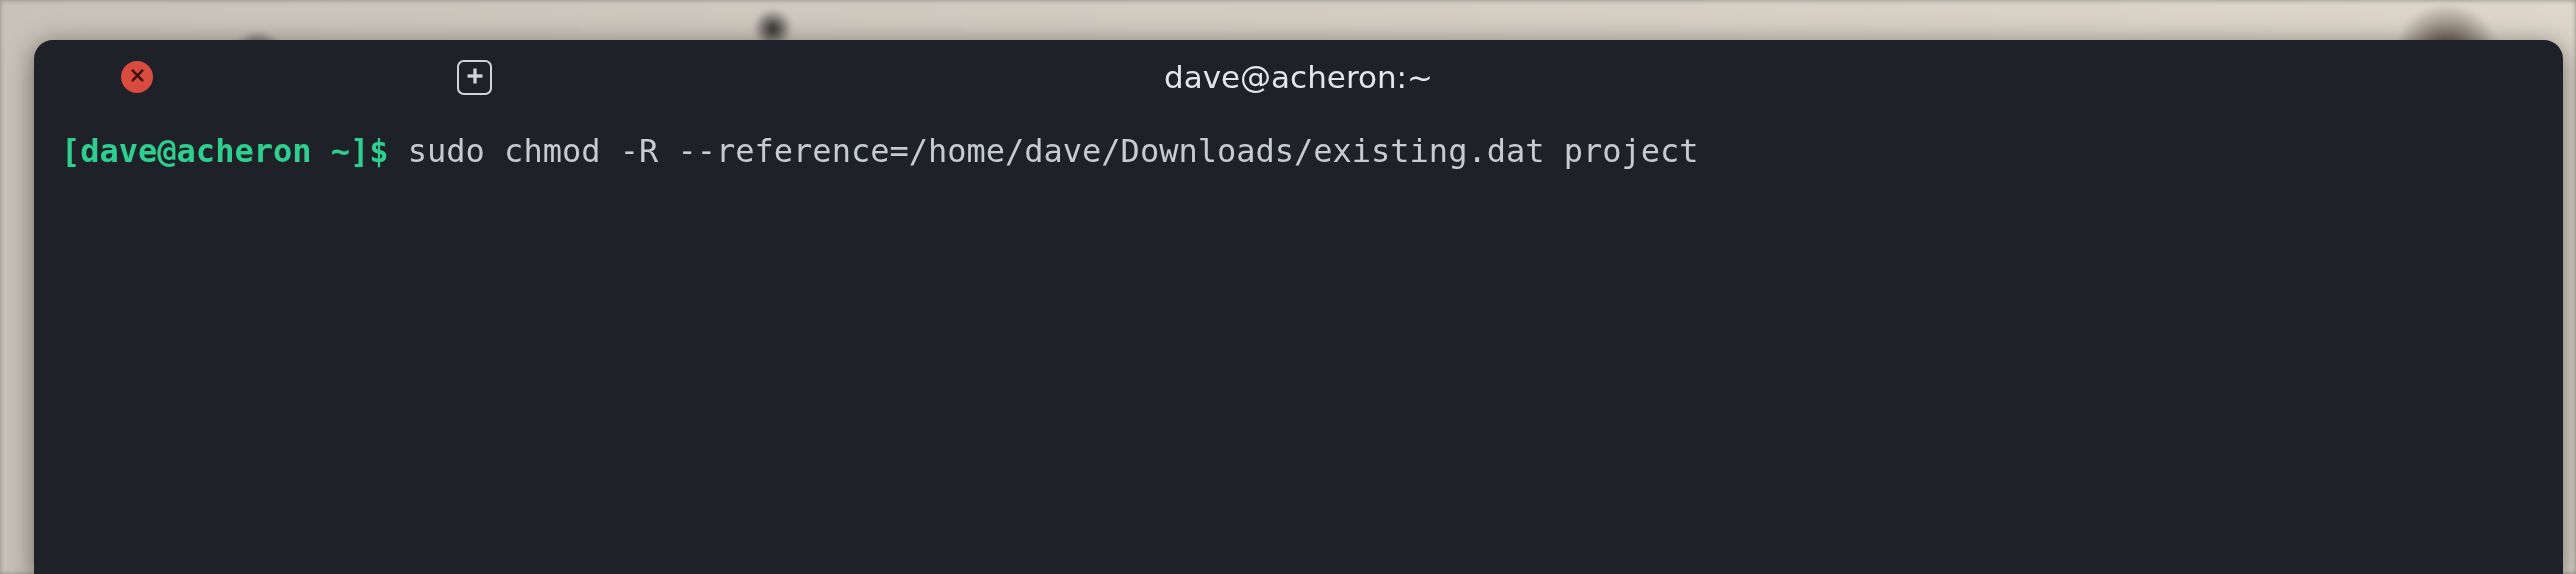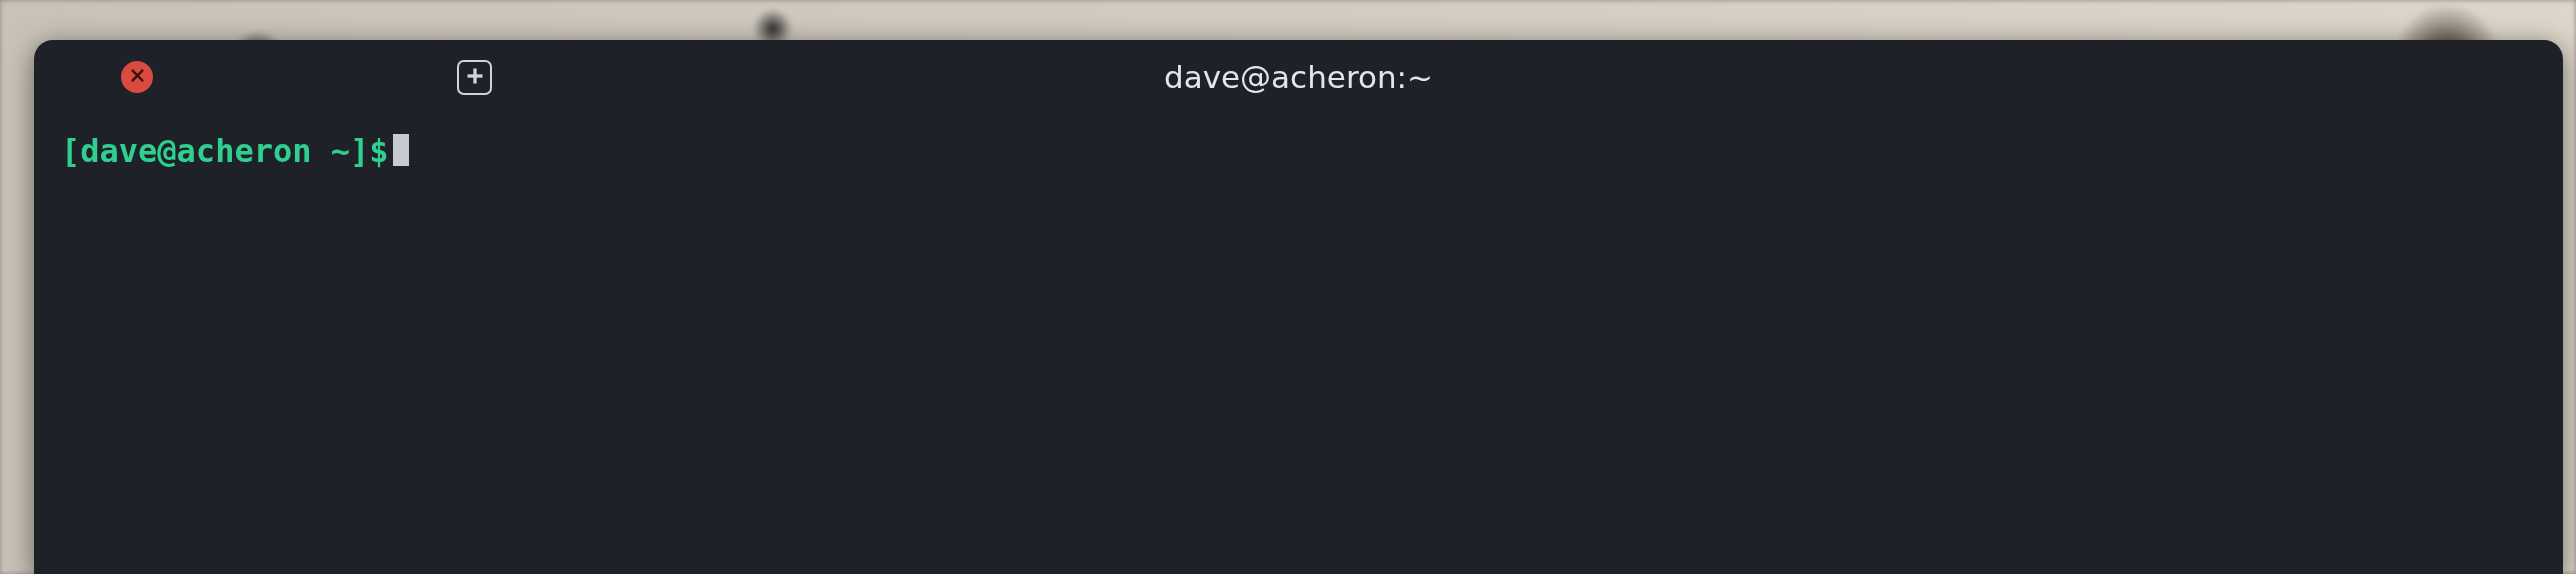--- a/index.html
+++ b/index.html
@@ -164,19 +164,19 @@
         </span>
       </div>
 
     </div>
 
     <div class="window-title">dave@acheron:~</div>
   </div>
 
   <div class="terminal-body">
 
+    <div class="line"><span class="bracket">[</span><span class="userhost">dave@acheron</span><span class="path"> ~</span><span class="bracket">]</span><span class="dollar">$</span><span class="command"> </span><span class="command">sudo chmod -R --reference=/home/dave/Downloads/existing.dat project</span></div>
 
-    <div class="line"><span class="bracket">[</span><span class="userhost">dave@acheron</span><span class="path"> ~</span><span class="bracket">]</span><span class="dollar">$</span><span class="command"></span><span class="cursor"></span></div>
 
   </div>
 
 </div>
 
 
 </body></html>

